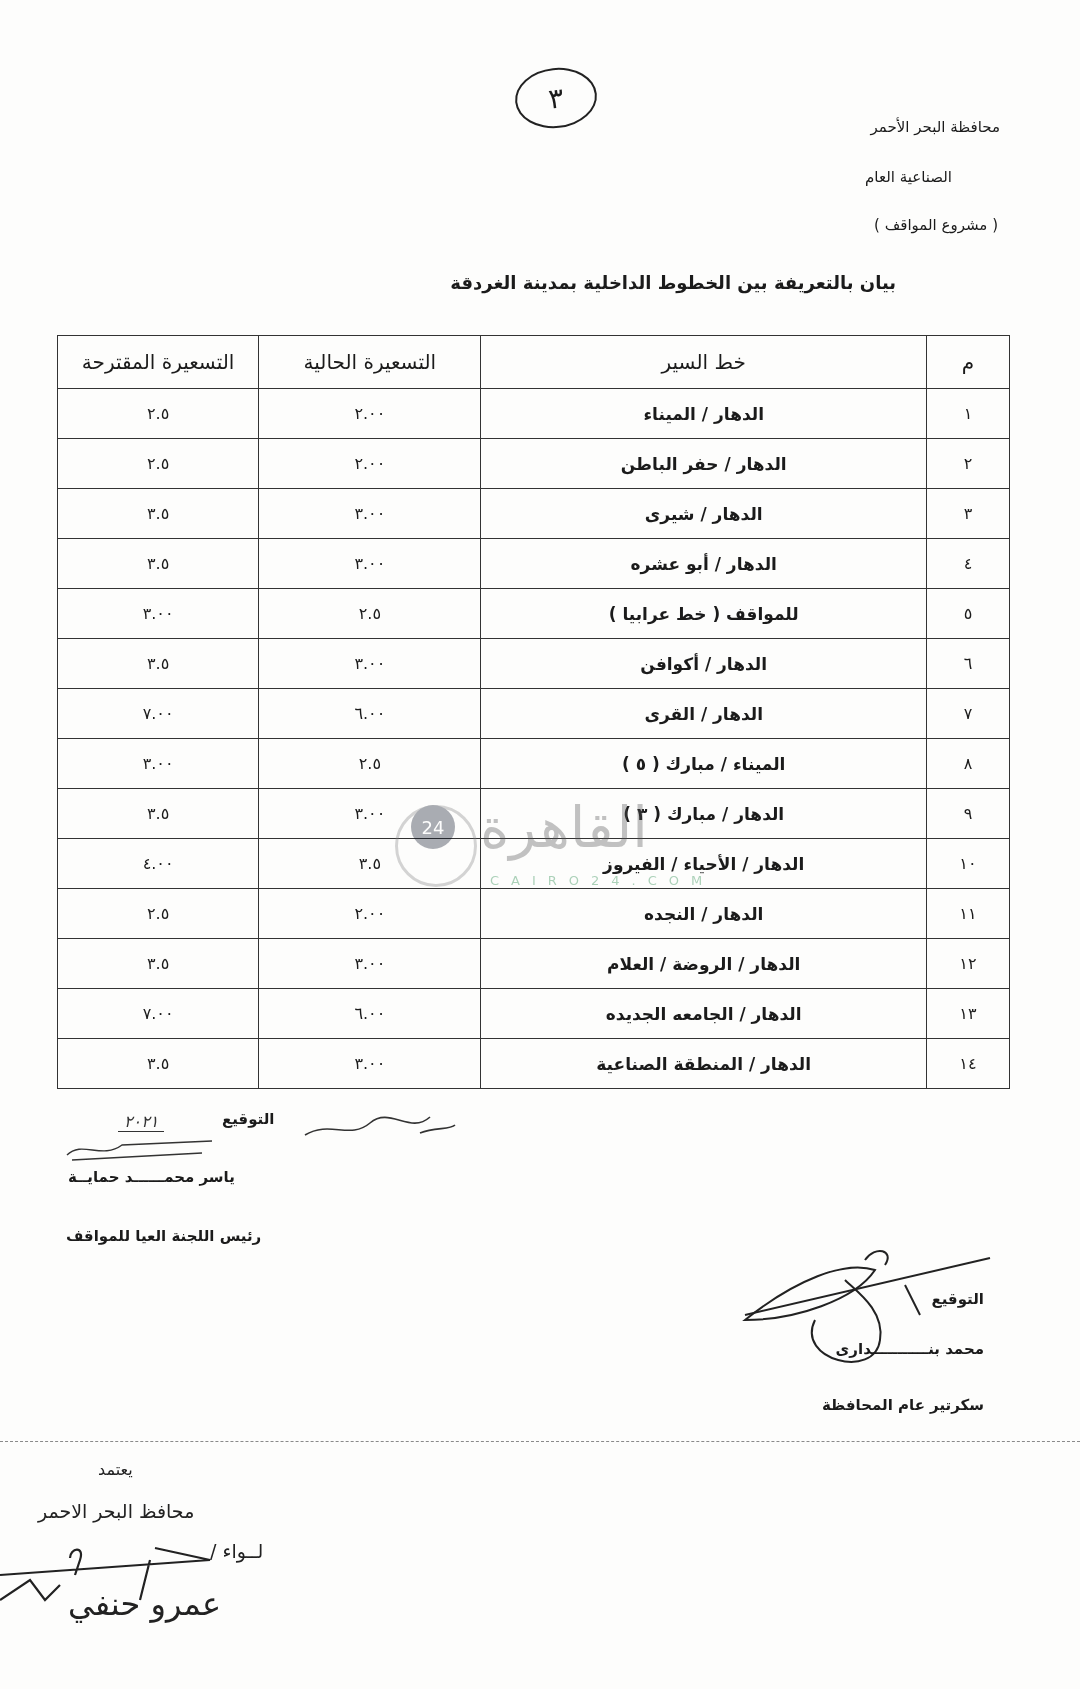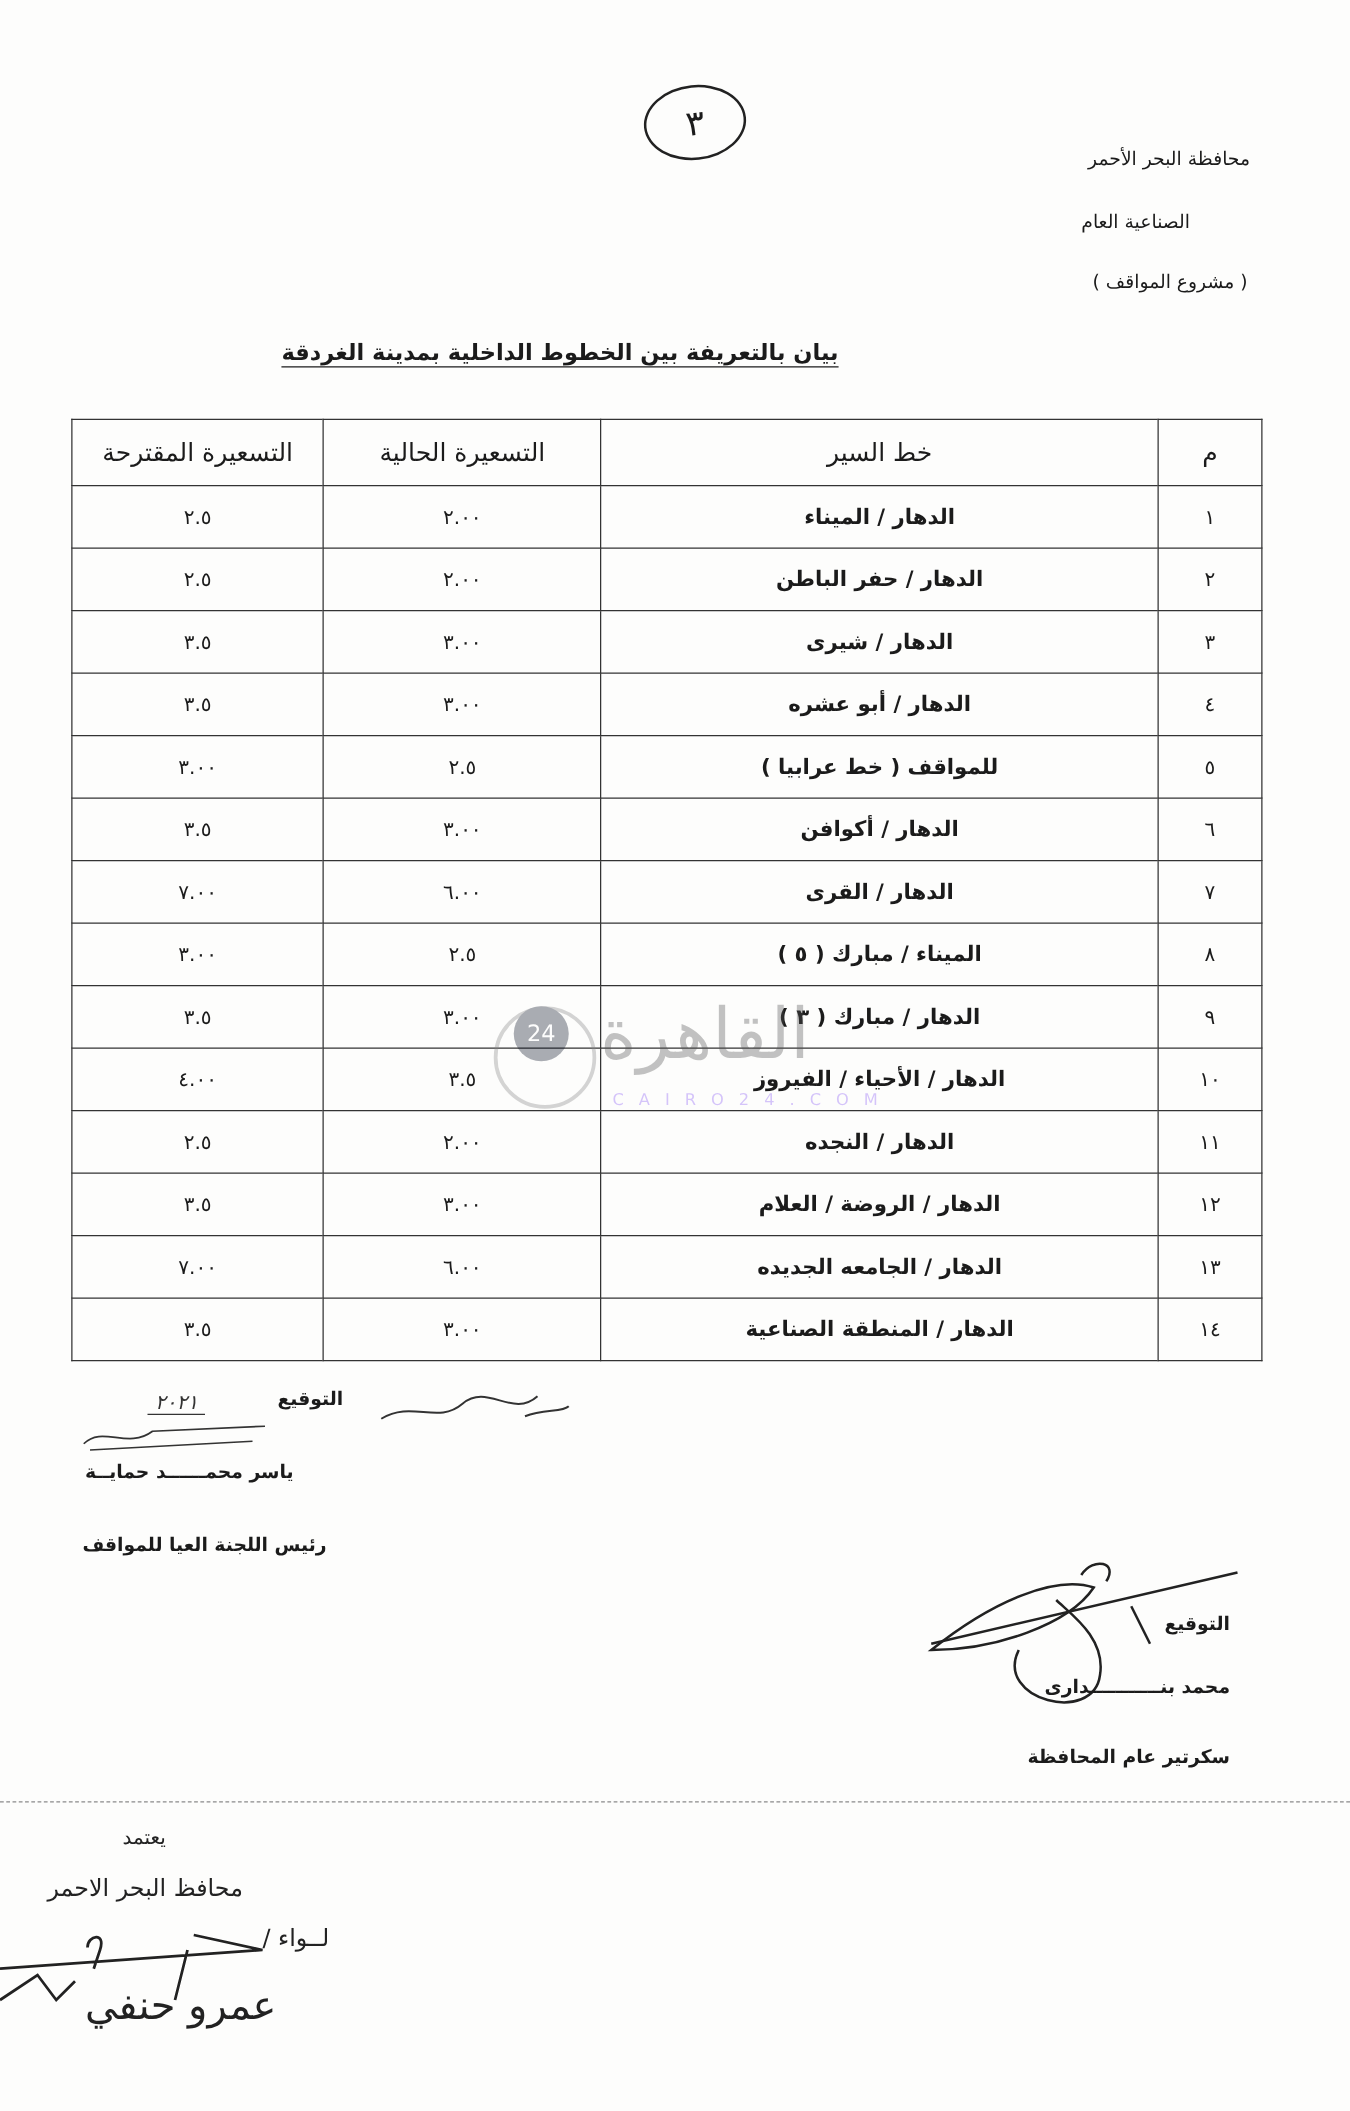--- a/index.html
+++ b/index.html
@@ -19,22 +19,22 @@
     display:flex; align-items:center; justify-content:center;
     font-size:28px; font-family:"DejaVu Serif", serif; transform:rotate(-6deg);
   }
 
   .hdr { right:80px; font-size:15px; text-align:right; }
   .hdr1 { top:118px; }
   .hdr2 { top:168px; right:128px; }
   .hdr3 { top:216px; right:82px; }
 
   .title {
-    left:0; width:896px; top:272px; text-align:center;
-    font-size:18px; font-weight:bold; text-decoration:underline; text-underline-offset:5px;
+    left:0; width:896px; top:272px; text-align:right;
+    font-size:18px; font-weight:bold; text-underline-offset:5px;
   }
 
   table.fares {
     position:absolute; left:57px; top:335px; width:953px;
     border-collapse:collapse; direction:rtl;
   }
   table.fares td, table.fares th {
     border:1.8px solid #333; height:49px; text-align:center;
     font-size:20px; padding:0;
   }
@@ -51,21 +51,21 @@
 
   .divider { left:0; top:1441px; width:1080px; height:0; border-top:1.5px dashed #8a8a8a; }
 
   .hand { font-family:"DejaVu Sans", sans-serif; font-size:19px; color:#222; }
 
   
   .wm { left:395px; top:795px; width:300px; height:110px; opacity:0.35; pointer-events:none; }
   .wm-circle { position:absolute; left:0; top:10px; width:76px; height:76px; border:3px solid #888; border-radius:50%; }
   .wm-badge { position:absolute; left:16px; top:10px; width:44px; height:44px; border-radius:50%; background:#0f172a; color:#fff; font-size:18px; display:flex; align-items:center; justify-content:center; }
   .wm-text { position:absolute; left:85px; top:0; font-size:56px; font-weight:normal; color:#555; direction:rtl; }
-  .wm-sub { position:absolute; left:95px; top:78px; font-size:13px; letter-spacing:12px; color:#8b5cf6; }
+  .wm-sub { position:absolute; left:95px; top:78px; font-size:13px; letter-spacing:12px; color:#15803d; }
 </style>
 </head>
 <body>
 
 <div class="abs page-num">
     <span>٣</span>
   </div>
 
 <div class="abs hdr hdr1 rtl">محافظة البحر الأحمر</div>
 <div class="abs hdr hdr2 rtl">الصناعية العام</div>

